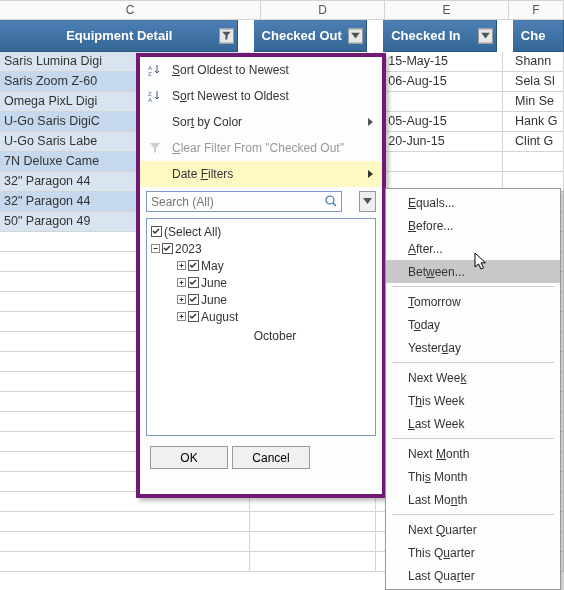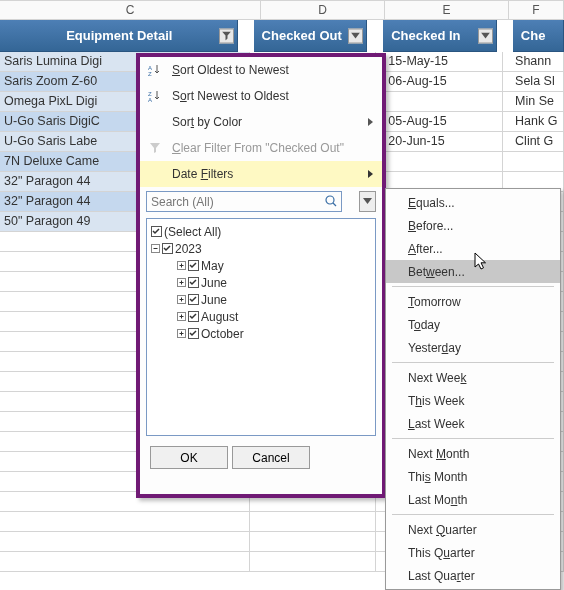--- a/index.html
+++ b/index.html
@@ -485,21 +485,21 @@
           <svg width="9" height="9" viewBox="0 0 9 9">
             <rect x=".5" y=".5" width="8" height="8" fill="#fff" stroke="#888"></rect>
             <path d="M4.5 2.5v4M2.5 4.5h4" stroke="#333"></path>
           </svg>
           <svg width="11" height="11" viewBox="0 0 11 11">
             <rect x=".5" y=".5" width="10" height="10" fill="#fff" stroke="#555"></rect>
             <path d="M2 5l2 2 4-4" stroke="#333" fill="none" stroke-width="1.5"></path>
           </svg>
           <span>August</span>
         </div>
-        <div class="tree-item" style="padding-left: 28px;">
+        <div class="tree-item" style="padding-left: 28px; flex-direction: column;">
           <svg width="9" height="9" viewBox="0 0 9 9">
             <rect x=".5" y=".5" width="8" height="8" fill="#fff" stroke="#888"></rect>
             <path d="M4.5 2.5v4M2.5 4.5h4" stroke="#333"></path>
           </svg>
           <svg width="11" height="11" viewBox="0 0 11 11">
             <rect x=".5" y=".5" width="10" height="10" fill="#fff" stroke="#555"></rect>
             <path d="M2 5l2 2 4-4" stroke="#333" fill="none" stroke-width="1.5"></path>
           </svg>
           <span>October</span>
         </div>

